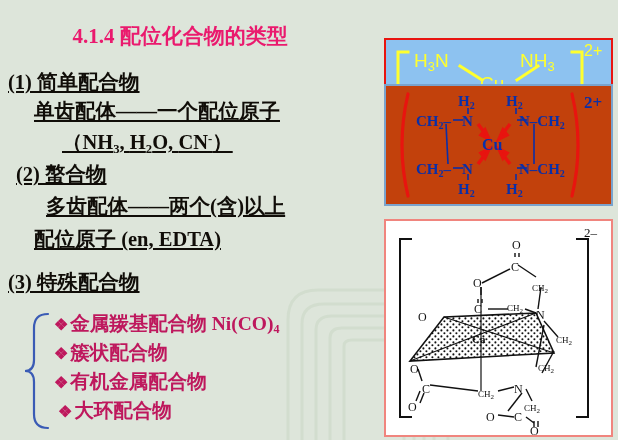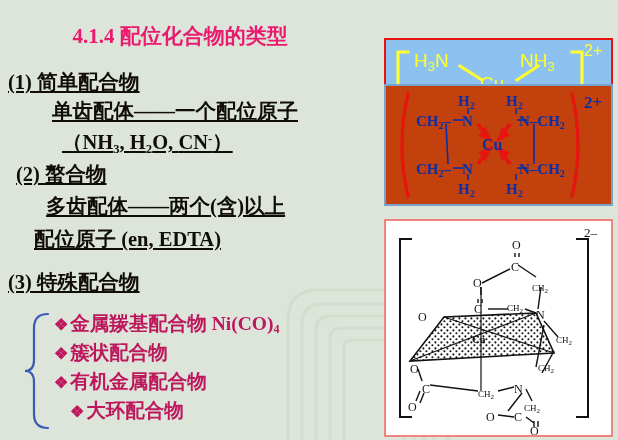--- a/index.html
+++ b/index.html
@@ -79,21 +79,21 @@
       <path d="M76,190 L76,96 Q76,90 84,90 L126,90 Q136,90 136,96 L136,190"></path>
     </g>
   </svg>
 
   <div class="left">
 
     <div class="title">4.1.4 配位化合物的类型</div>
 
     <div class="ln" style="left:8px;top:68px;">(1) 简单配合物</div>
 
-    <div class="ln" style="left:52px;top:97px;">单齿配体——一个配位原子</div>
+    <div class="ln" style="left:34px;top:97px;">单齿配体——一个配位原子</div>
 
     <div class="ln" style="left:62px;top:128px;text-align:center;">
       <span>（NH<sub>3</sub>,&nbsp;</span><span>H<sub>2</sub>O,&nbsp;</span><span>CN<sup>-</sup>）</span>
     </div>
 
     <div class="ln" style="left:16px;top:160px;">(2) 螯合物</div>
 
     <div class="ln" style="left:46px;top:192px;">多齿配体——两个(含)以上</div>
 
     <div class="ln" style="left:34px;top:225px;">配位原子  (en, EDTA)</div>
@@ -107,21 +107,21 @@
     <div class="bullets">
       <div class="bline" style="left:0px;top:0px;">
         <span class="dia">❖</span><span>金属羰基配合物 Ni(CO)<sub>4</sub></span>
       </div>
       <div class="bline" style="left:0px;top:29px;">
         <span class="dia">❖</span><span>簇状配合物</span>
       </div>
       <div class="bline" style="left:0px;top:58px;text-align:right;">
         <span class="dia">❖</span><span>有机金属配合物</span>
       </div>
-      <div class="bline" style="left:16px;top:87px;">
+      <div class="bline" style="left:4px;top:87px;">
         <span class="dia">❖</span><span>大环配合物</span>
       </div>
     </div>
   </div>
 
   <div class="box" id="box-ammine">
     <svg class="sv" viewBox="0 0 225 82">
       <g stroke="#ffff2e" stroke-width="3" fill="none" stroke-linecap="square">
 
         <path d="M22,12 L12,12 L12,72 L22,72"></path>

